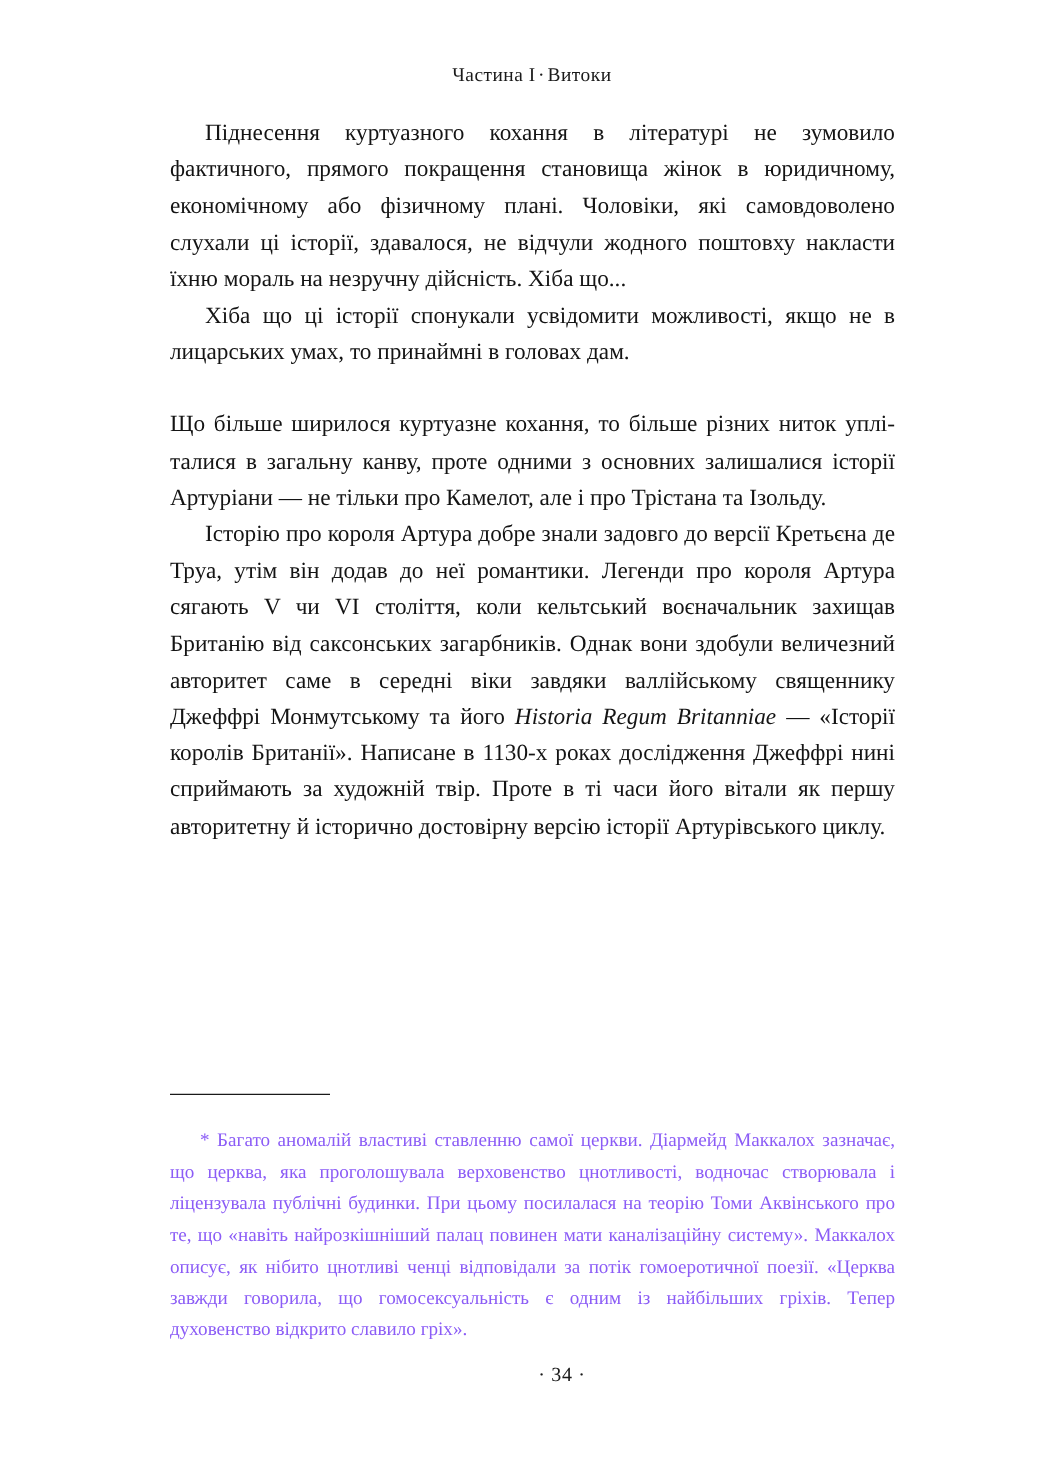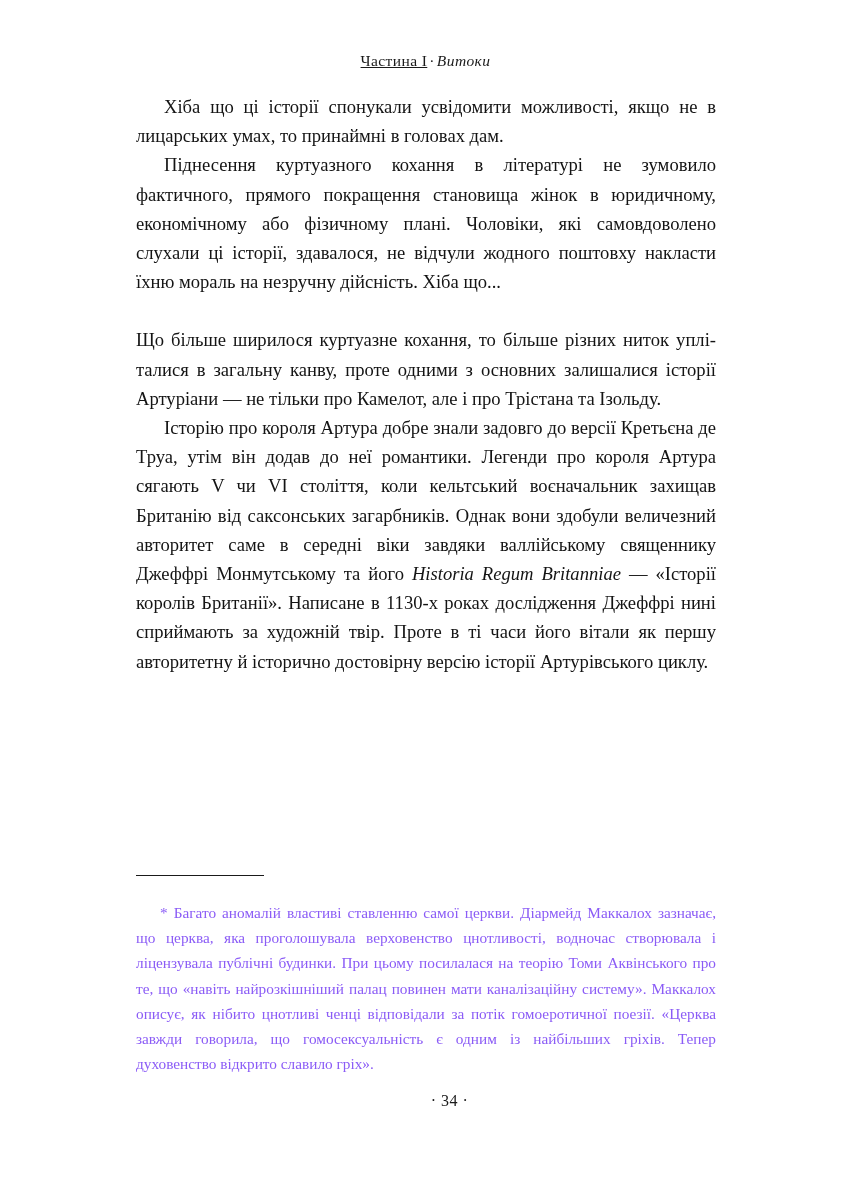--- a/index.html
+++ b/index.html
@@ -28,24 +28,22 @@
     top: 52px;
     left: 0;
     width: 851px;
     text-align: center;
     font-size: 15.5px;
     letter-spacing: 0.4px;
     color: #1a1a1a;
   }
   .running-head .rh-roman {
     font-style: normal;
-    text-decoration: underline;
   }
   .running-head .rh-italic {
-    font-style: italic;
     margin-top: 39px;
   }
   .running-head .rh-dot {
     font-style: normal;
     padding: 0 2px;
   }
   .text-block {
     position: absolute;
     left: 136px;
     top: 92px;
@@ -106,23 +104,23 @@
 
 <div class="page">
 
   <div class="running-head">
     <span class="rh-roman">Частина I</span><span class="rh-dot">·</span><span class="rh-italic">Витоки</span>
   </div>
 
   <div class="text-block">
 
 
+    <p class="body-par indent">Піднесення куртуазного кохання в літературі не зумовило фактичного, прямого покращення становища жінок в юридичному, економічному або фізичному плані. Чоловіки, які самовдоволено слухали ці історії, здавалося, не відчули жодного поштовху накласти їхню мораль на незручну дійсність. Хіба що...</p>
+
     <p class="body-par indent">Хіба що ці історії спонукали усвідомити можливості, якщо не в лицарських умах, то принаймні в головах дам.</p>
-
-    <p class="body-par indent">Піднесення куртуазного кохання в літературі не зумовило фактичного, прямого покращення становища жінок в юридичному, економічному або фізичному плані. Чоловіки, які самовдоволено слухали ці історії, здавалося, не відчули жодного поштовху накласти їхню мораль на незручну дійсність. Хіба що...</p>
 
     <p class="body-par gap-before">Що більше ширилося куртуазне кохання, то більше різних ниток уплі­талися в загальну канву, проте одними з основних залишалися історії Артуріани — не тільки про Камелот, але і про Трістана та Ізольду.</p>
 
     <p class="body-par indent"><span>Історію про короля Артура добре знали задовго до версії Кретьєна де Труа, утім він додав до неї романтики. Легенди про короля Артура сягають V чи VI століття, коли кельтський воєначальник захищав Британію від саксонських загарбників. Однак вони здобули величезний авторитет саме в середні віки завдяки валлійському священнику Джеффрі Монмутському та його </span><span class="italic">Historia Regum Britanniae</span><span> — «Історії королів Британії». Написане в 1130-х роках дослідження Джеффрі нині сприймають за художній твір. Проте в ті часи його вітали як першу авторитетну й історично достовірну версію історії Артурівського циклу.</span></p>
 
 
   </div>
 
   <div class="footnote-rule"></div>
 

